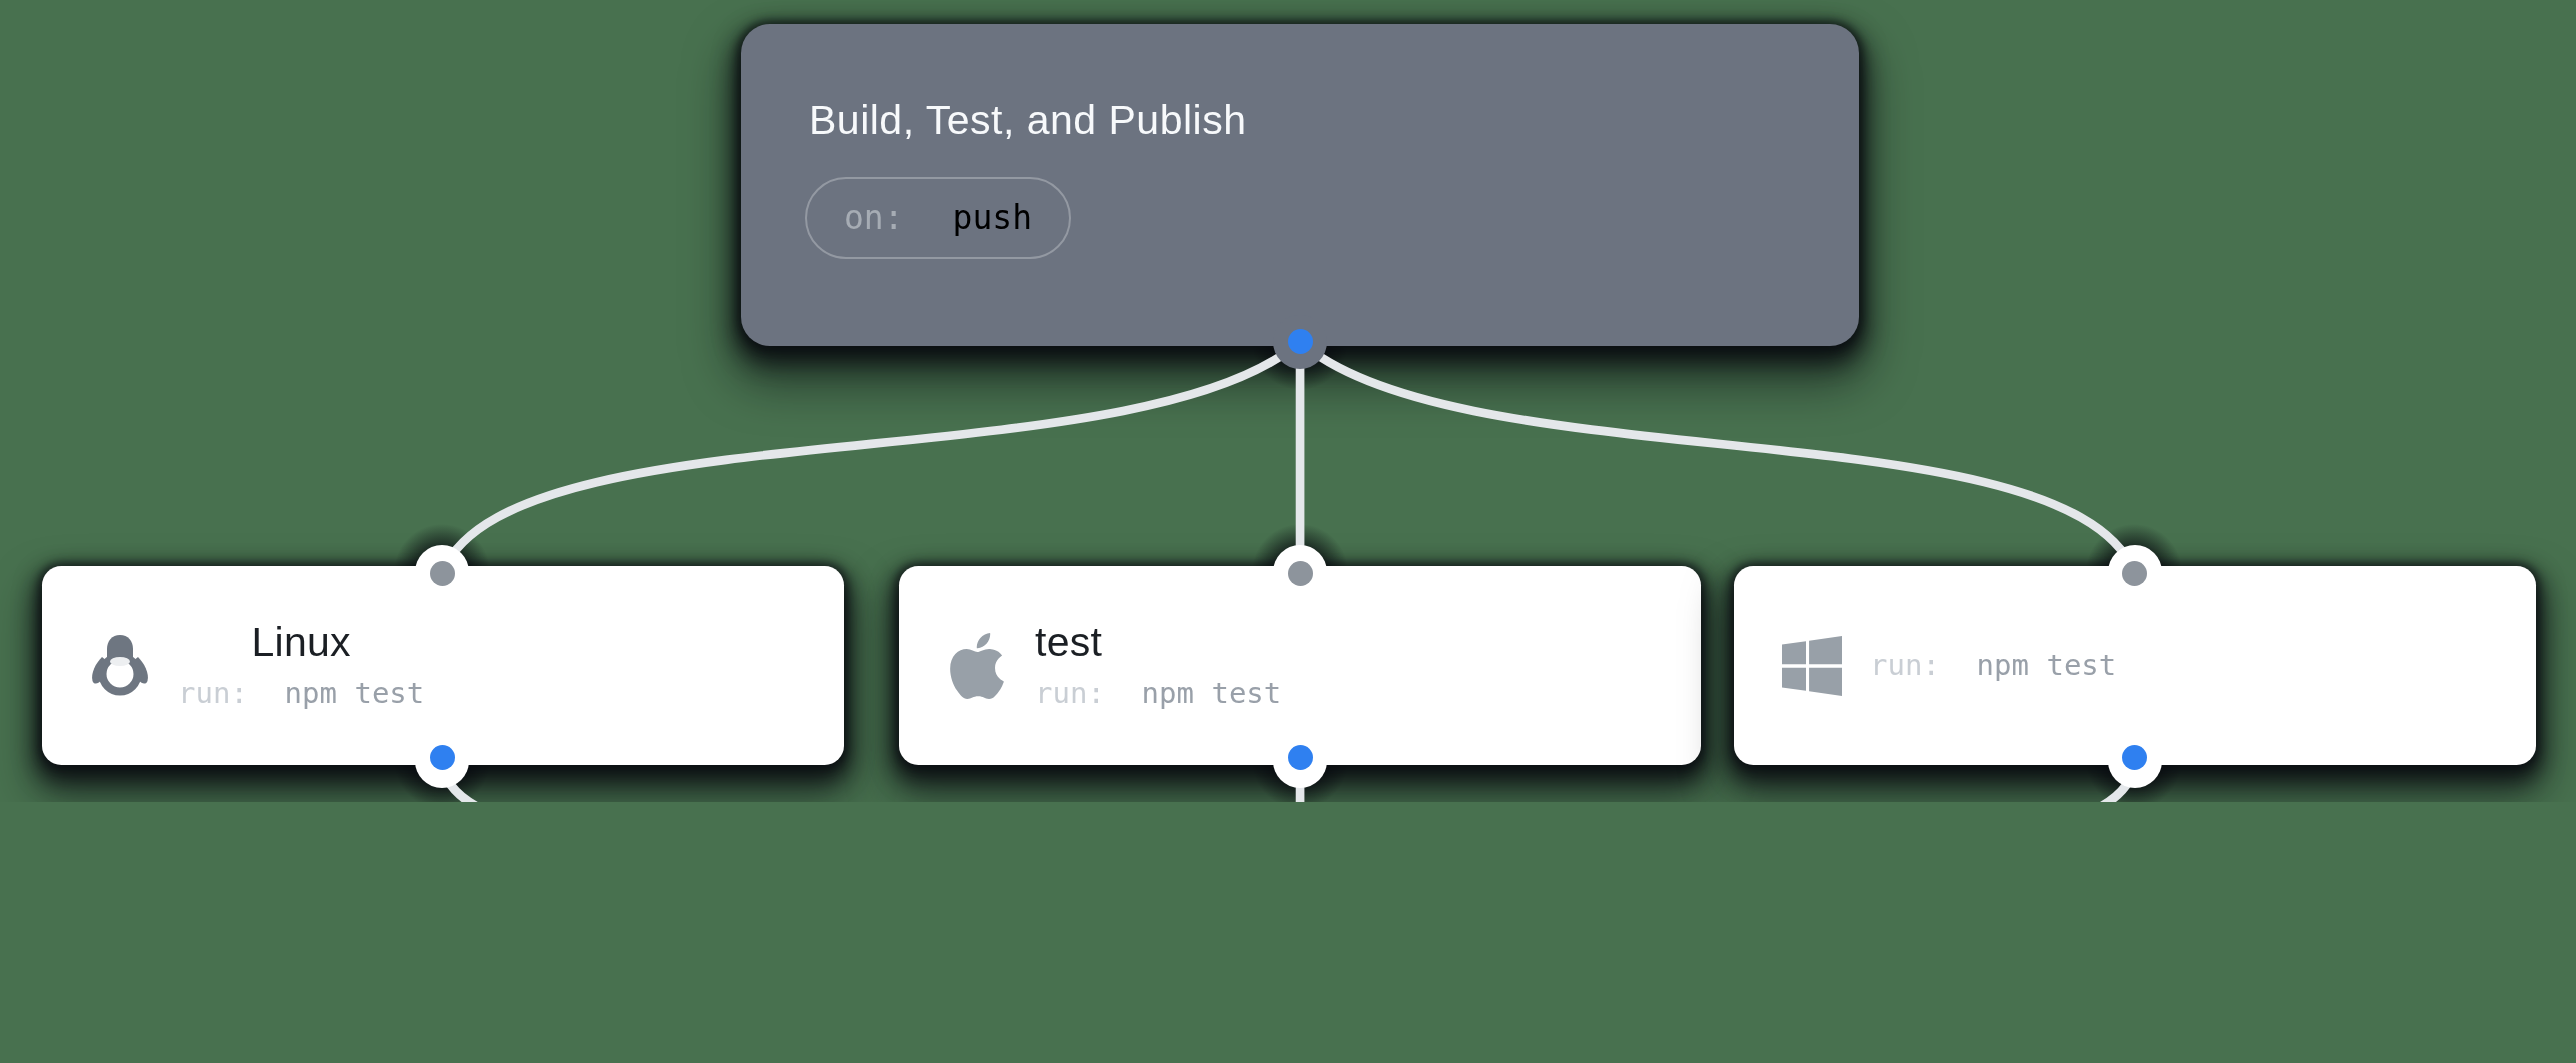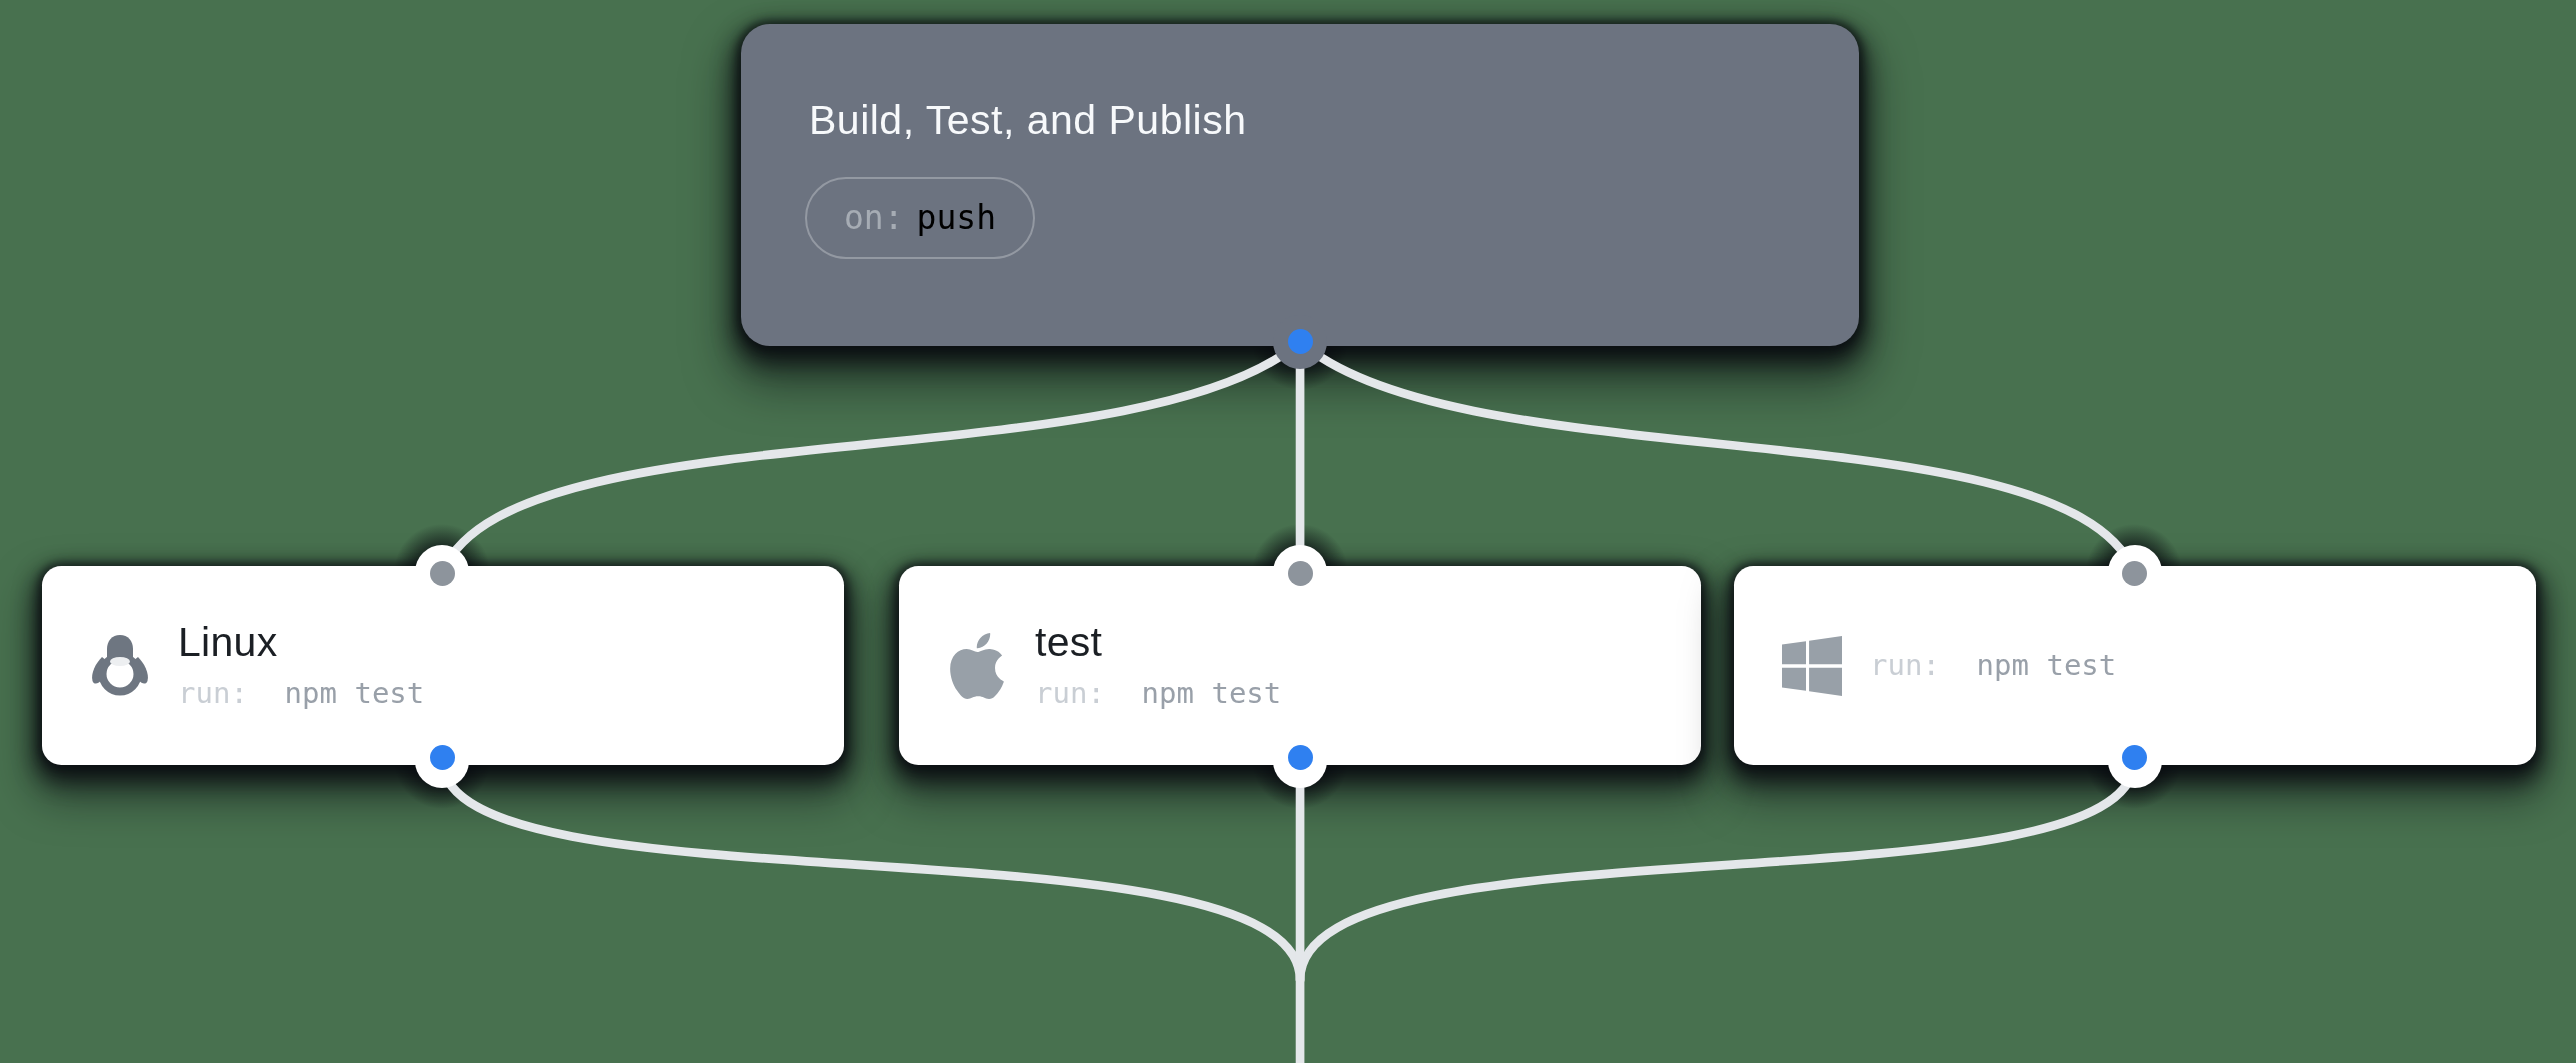--- a/index.html
+++ b/index.html
@@ -1,50 +1,50 @@
 <!DOCTYPE html>
 <html><head>
 <meta charset="utf-8">
 <style>
   html,body{margin:0;padding:0;background:#48714F;}
   .canvas{
-    position:relative;width:2576px;height:1063px;overflow:hidden;
+    position:relative;width:2576px;height:802px;overflow:hidden;
     background:#48714F;font-family:"Liberation Sans",sans-serif;
   }
   svg.lines{position:absolute;left:0;top:0;z-index:3;pointer-events:none;}
 
   
   .card{position:absolute;z-index:2;}
   .trigger-card{
     left:741px;top:24px;width:1118px;height:322px;border-radius:29px;
     background:#6C7380;
     box-shadow:0 0 7.7px 3.9px rgba(9,12,17,.55),
                0 9.7px 21px 5.8px rgba(9,12,17,.85),
                0 27px 46px 9.7px rgba(9,12,17,.55);
   }
   .trigger-title{
     position:absolute;left:68px;top:73px;font-size:41px;font-weight:500;
     letter-spacing:0.5px;color:#F7F9FB;
   }
   .trigger-badge{
     position:absolute;left:64px;top:153px;display:inline-flex;align-items:baseline;
     padding:19.3px 37px;border:2.9px solid rgba(255,255,255,.27);border-radius:965px;
-    font-family:"DejaVu Sans Mono",monospace;font-size:33px;
+    font-family:"DejaVu Sans Mono",monospace;font-size:33px;gap:36px;
   }
   .badge-key{color:#A6ACB4;}
   .badge-value{color:#000000;margin-left:13px;}
 
   .job-card{
     top:566px;width:802px;height:199px;border-radius:19.3px;background:#FFFFFF;
     box-shadow:0 0 7.7px 3.9px rgba(9,12,17,.5),
                0 9.7px 21px 5.8px rgba(9,12,17,.85),
                0 25px 42px 7.7px rgba(9,12,17,.5);
     display:flex;align-items:center;padding:0 29px 0 42px;box-sizing:border-box;gap:23px;
   }
-  .job-linux{left:42px;}
+  .job-linux{left:42px;text-align:center;}
   .job-macos{left:899px;}
   .job-windows{left:1734px;}
   .icon-box{width:71px;flex:0 0 71px;display:flex;align-items:center;justify-content:center;}
   .job-text{display:flex;flex-direction:column;}
   .job-title{font-size:41px;font-weight:500;color:#1B1F24;line-height:1.05;margin:0 0 13.5px 0;letter-spacing:0.3px;}
   .job-cmd{font-family:"DejaVu Sans Mono",monospace;font-size:29px;line-height:1.1;}
   .run-key{color:#C9CED4;}
   .cmd-value{color:#99A0A9;margin-left:19.3px;}
 
   

